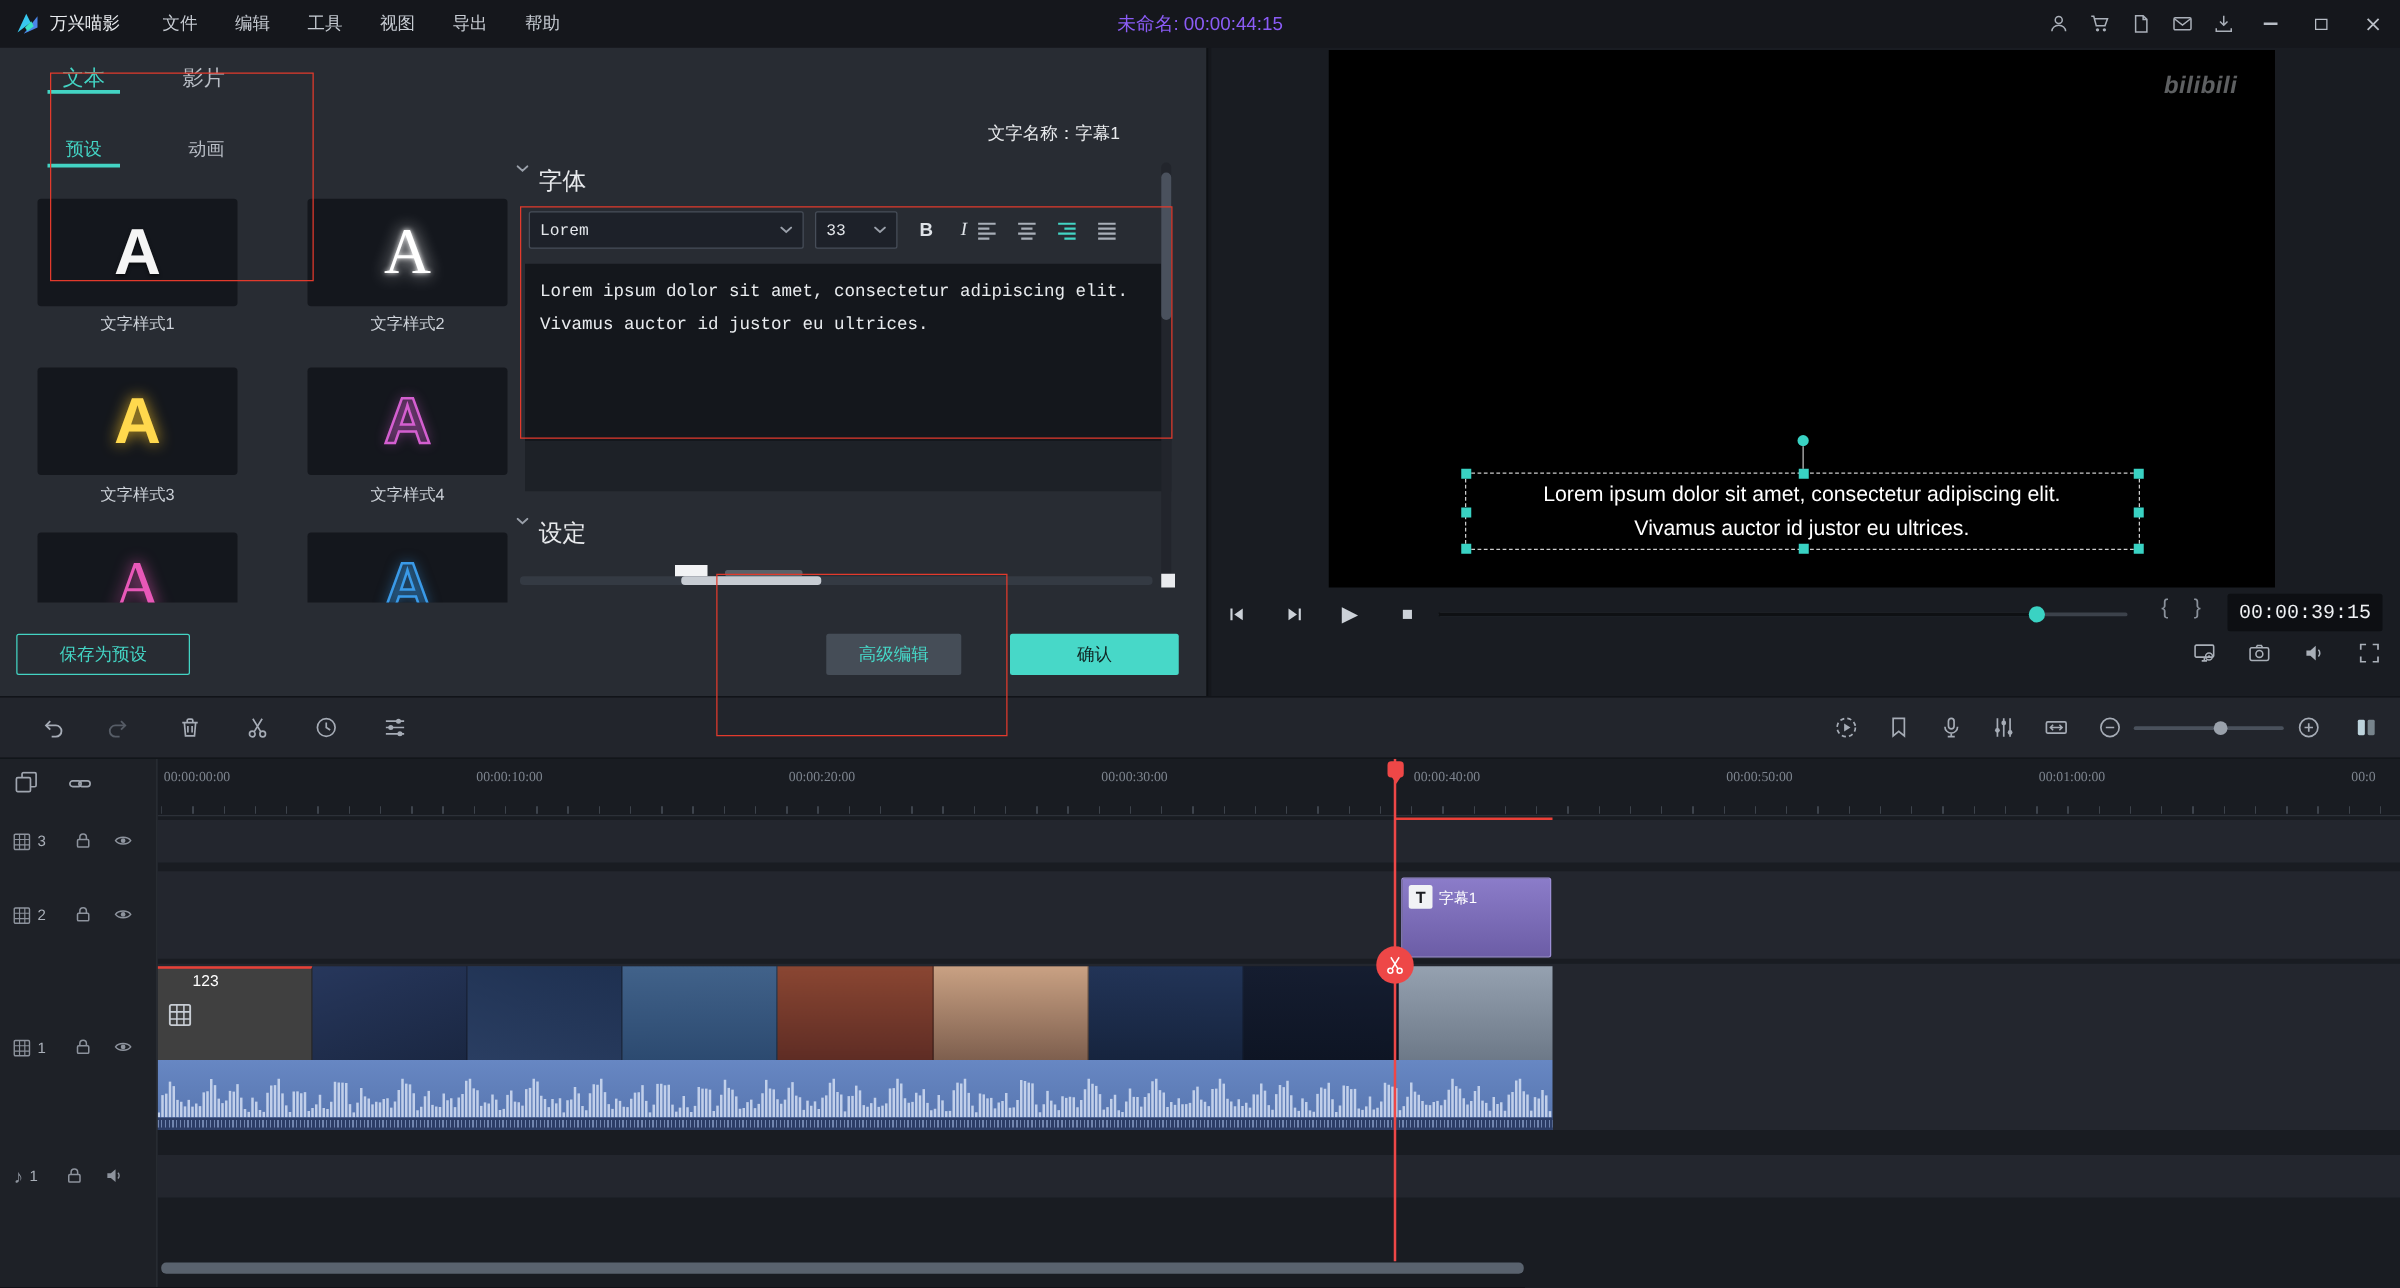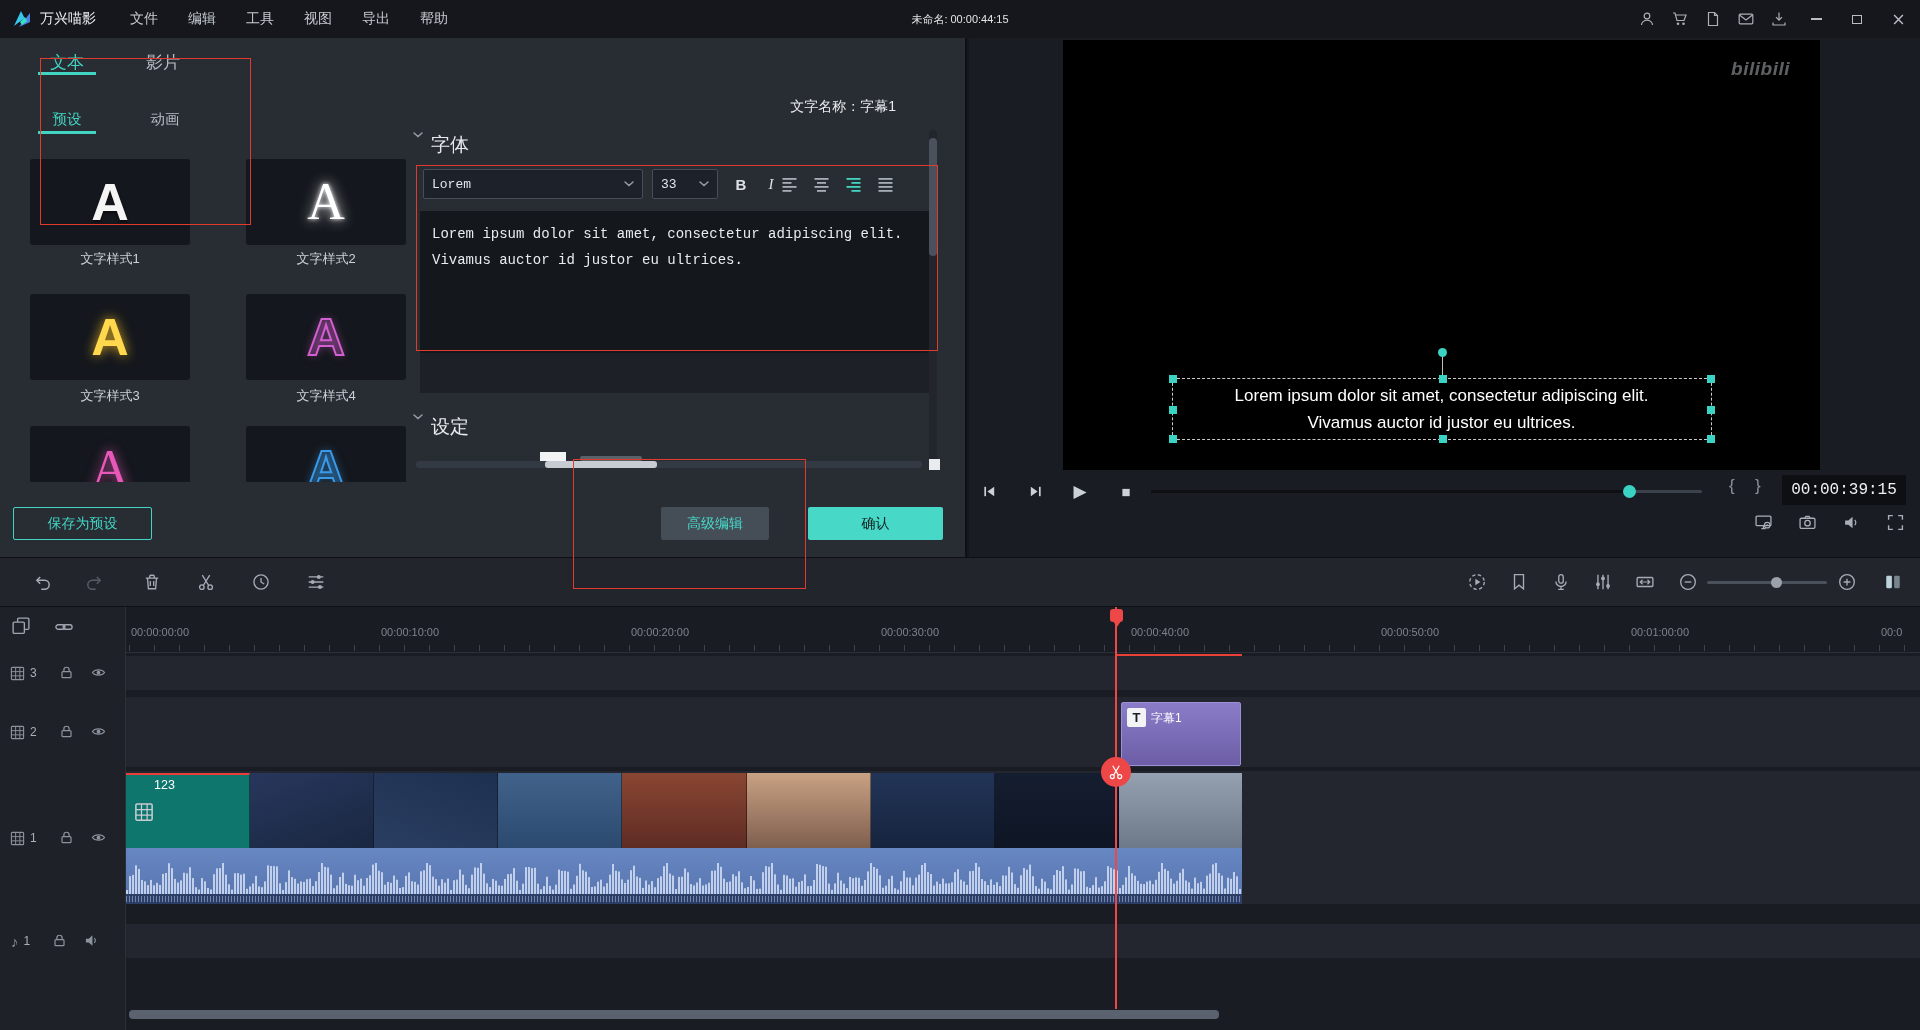--- a/index.html
+++ b/index.html
@@ -8,21 +8,21 @@
        font-family:"Liberation Sans",sans-serif;color:#d6dae0;font-size:14px;overflow:hidden}
   svg{display:block}
 
   
   .titlebar{position:absolute;left:0;top:0;width:1920px;height:38px;background:#15171c;
             display:flex;align-items:center;z-index:20}
   .logo{margin-left:12px;width:20px;height:20px}
   .appname{margin-left:8px;font-size:14px;color:#eaedf0}
   .menus{display:flex;gap:30px;margin-left:34px;font-size:14px;color:#c6cbd2}
   .menu{cursor:pointer}
-  .wtitle{position:absolute;left:50%;transform:translateX(-50%);font-size:11px;color:#e5e5e5}
+  .wtitle{position:absolute;left:50%;transform:translateX(-50%);font-size:15px;color:#8b5cf6}
   .tb-right{position:absolute;right:10px;top:0;height:38px;display:flex;align-items:center;gap:17px;color:#aab0b9}
   .tb-icon{width:16px;height:16px}
   .tb-icon svg{width:16px;height:16px}
   .winctl{width:24px;height:24px;display:flex;align-items:center;justify-content:center;color:#b8bdc5}
   .min-bar{width:11px;height:2px;background:currentColor}
   .max-box{width:10px;height:9px;border:1.4px solid currentColor}
   .winctl svg{width:11px;height:11px}
 
   
   .text-panel{position:absolute;left:0;top:38px;width:967px;height:519px;background:#282c33;
@@ -155,21 +155,21 @@
   #th3{top:49px}#th2{top:108px}#th1{top:214px}#tha{top:317px}
   .ti-grid{margin-left:10px;width:15px;height:15px}
   .ti-grid svg{width:15px;height:15px}
   .ti-note{margin-left:11px;font-size:15px;color:#8d939d}
   .ti-num{margin-left:5px;font-size:12px;color:#aab0b9}
   .ti-btn{margin-left:0;width:16px;height:16px;cursor:pointer}
   .ti-btn svg{width:15px;height:15px}
   .ti-lock{margin-left:22px}
   .ti-eye{margin-left:16px}
 
-  .rlab{position:absolute;top:19px;font-family:Liberation Sans, sans-serif;font-size:11px;color:#7d848e}
+  .rlab{position:absolute;top:9px;font-family:Liberation Serif, serif;font-size:11px;color:#7d848e}
   .rl0{left:131px}.rl1{left:381px}.rl2{left:631px}.rl3{left:881px}
   .rl4{left:1131px}.rl5{left:1381px}.rl6{left:1631px}.rl7{left:1881px}
   .ticks{position:absolute;left:129px;top:38px;width:1791px;height:6px;
          background:repeating-linear-gradient(90deg,#3d434c 0 1px,transparent 1px 25px)}
   .ruler-line{position:absolute;left:126px;top:45px;width:1794px;height:1px;background:#2c3038}
 
   .band{position:absolute;left:126px;width:1794px;background:#23262e}
   #band3{top:49px;height:34px}
   #band2{top:90px;height:70px}
   #band1{top:164px;height:133px}
@@ -178,21 +178,21 @@
   .red-line{position:absolute;left:1116px;top:47px;width:126px;height:2px;background:#ea4038;z-index:4}
 
   .sub-clip{position:absolute;left:1121px;top:95px;width:120px;height:64px;border-radius:2px;
             background:linear-gradient(180deg,#8b7cc9,#6c5da6);border:1px solid #9d8fd6;z-index:3;cursor:pointer}
   .tbadge{position:absolute;left:5px;top:5px;width:19px;height:19px;background:#f1f3f5;border-radius:2px;
           color:#1c1e22;font-weight:bold;font-size:13px;display:flex;align-items:center;justify-content:center}
   .sub-label{position:absolute;left:29px;top:7px;font-size:12px;color:#fff}
 
   .video-clip{position:absolute;left:126px;top:166px;width:1116px;height:75px;display:flex;z-index:3;cursor:pointer}
   .seg{flex:1;border-right:1px solid rgba(0,0,0,.4);position:relative}
-  .sg1{background:#0f766e;border-top:2px solid #e84038}
+  .sg1{background:#404040;border-top:2px solid #e84038}
   .sg2{background:linear-gradient(160deg,#27375c,#1a2742)}
   .sg3{background:linear-gradient(200deg,#1e3050,#2a3e62)}
   .sg4{background:linear-gradient(180deg,#41628a,#2c4a70)}
   .sg5{background:linear-gradient(180deg,#8a4632,#5e2c24)}
   .sg6{background:linear-gradient(180deg,#c9a183,#7e5f4e)}
   .sg7{background:linear-gradient(180deg,#223457,#16243e)}
   .sg8{background:linear-gradient(180deg,#151d30,#0e1524)}
   .sg9{background:linear-gradient(180deg,#95a1b0,#6d7988);border-right:none}
   .clip-marker{position:absolute;left:28px;top:3px;font-size:12.5px;color:#fff}
   .gicon{position:absolute;left:8px;top:50%;transform:translateY(-50%);width:20px;height:20px;color:#c8cdd4}

